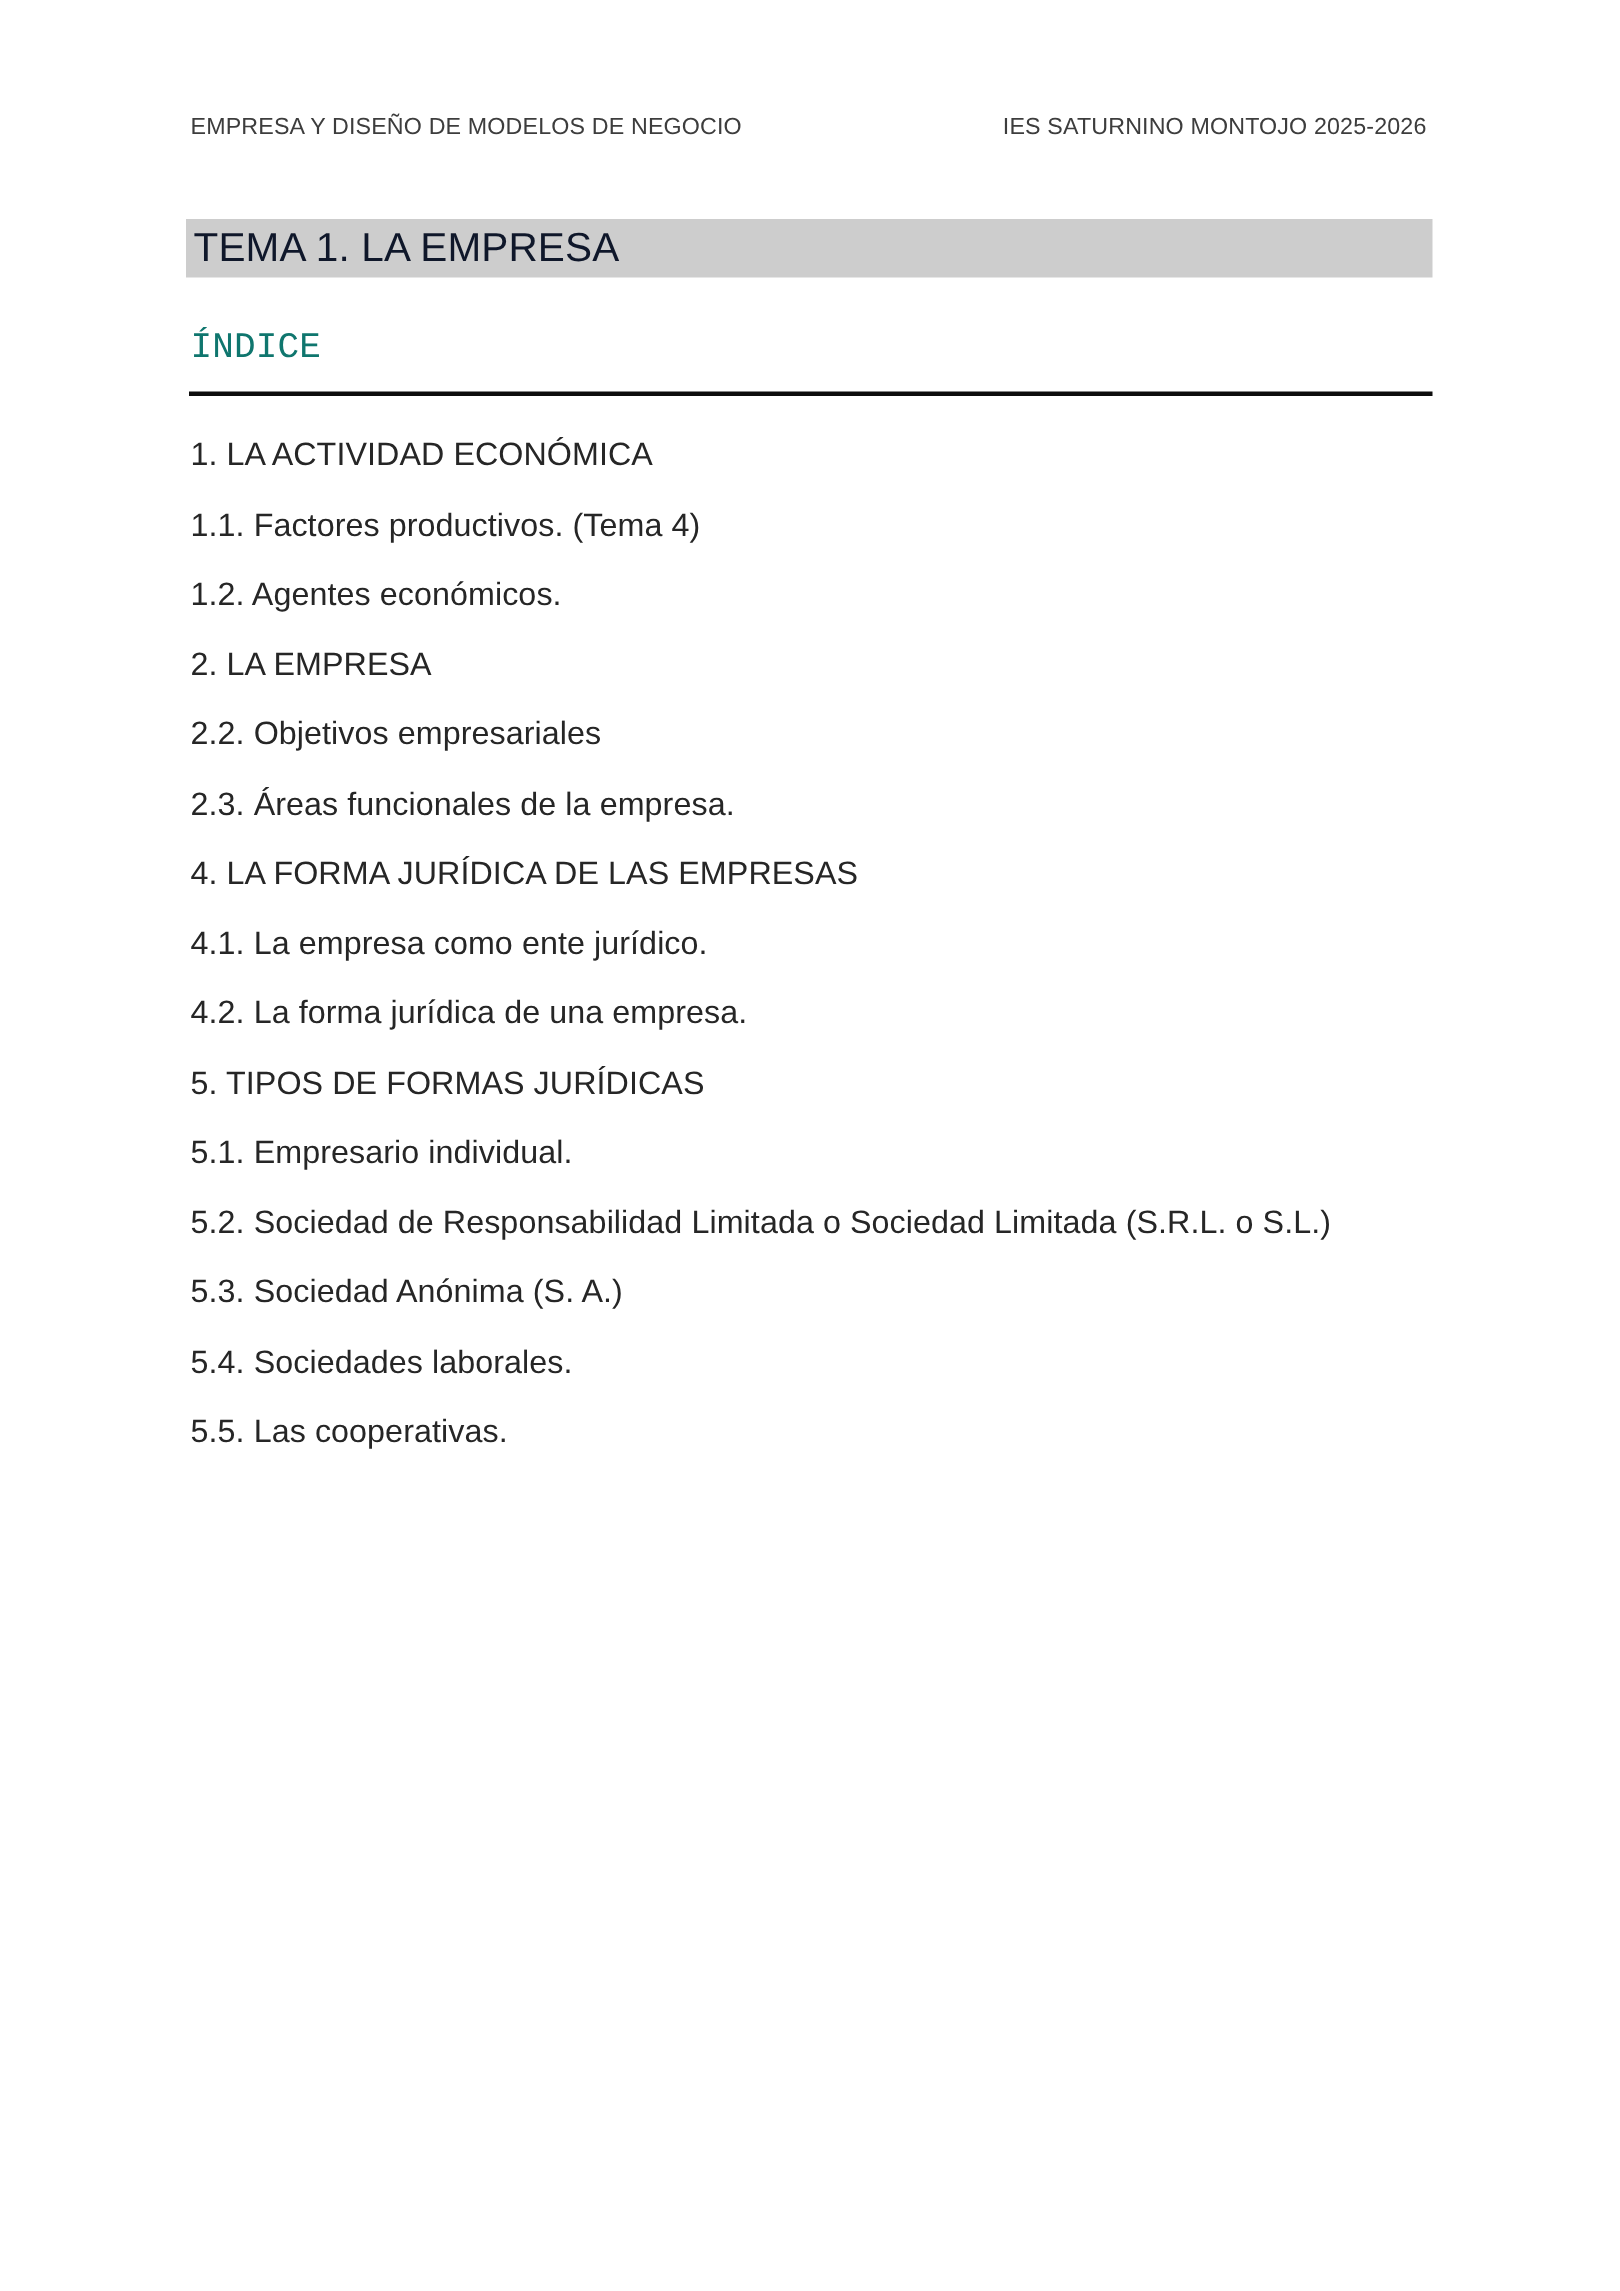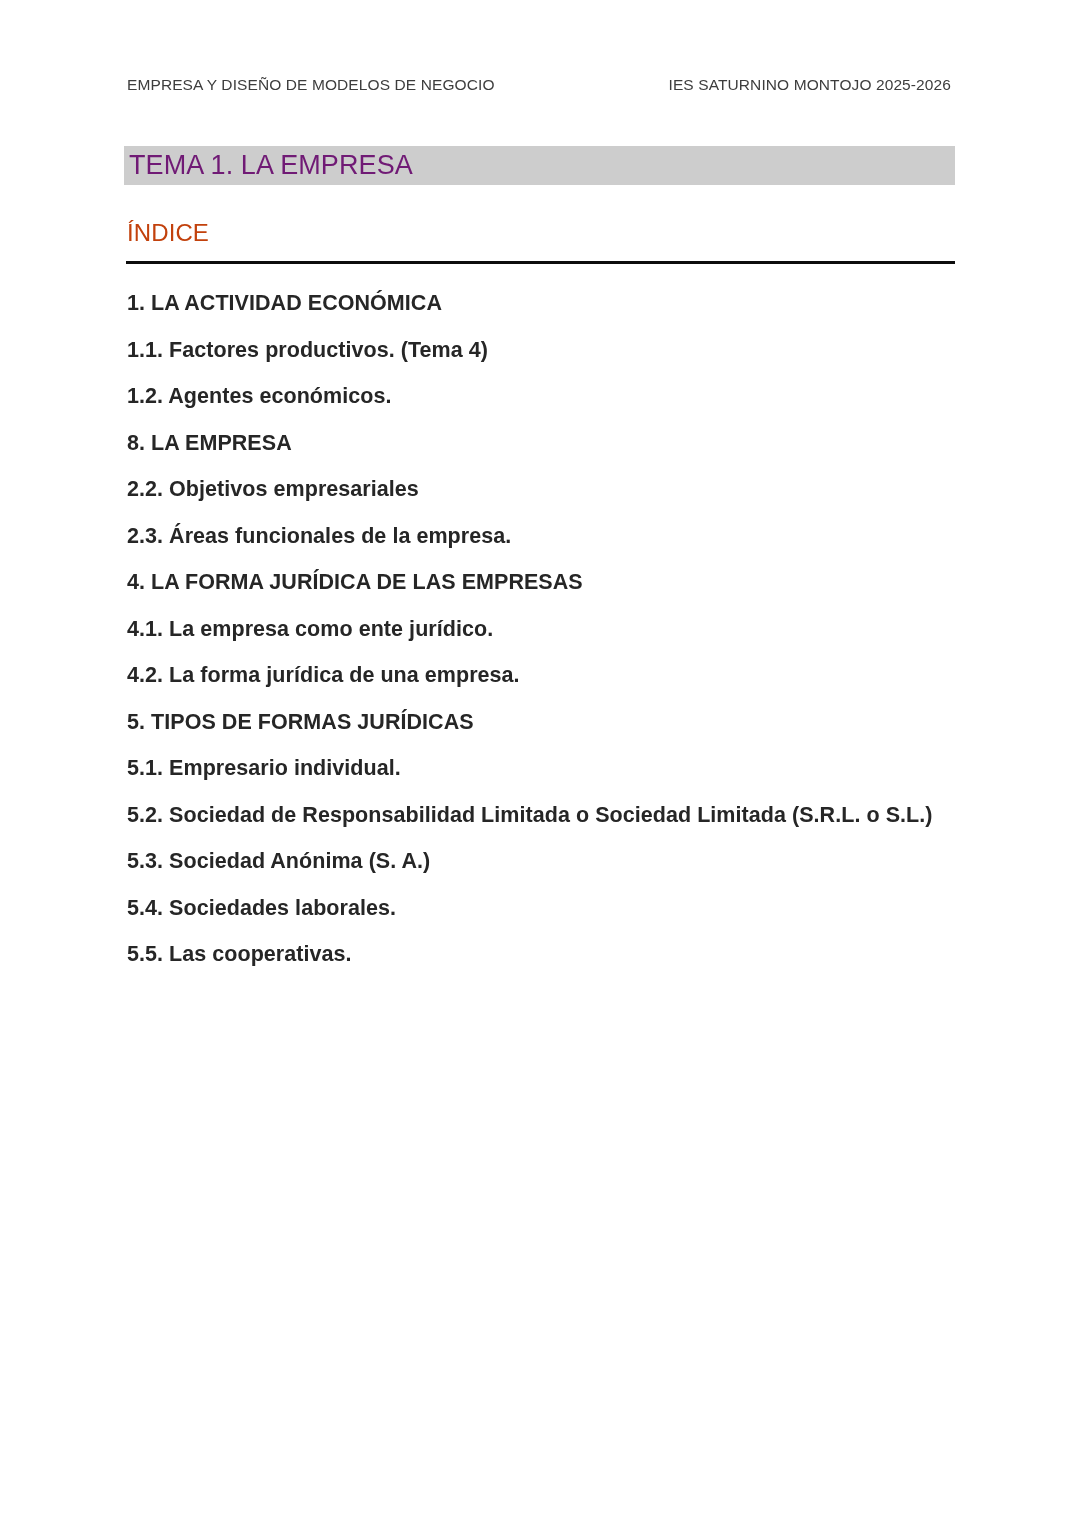--- a/index.html
+++ b/index.html
@@ -55,35 +55,36 @@
     background: #cdcdcd;
     display: flex;
     align-items: center;
     box-sizing: border-box;
     padding-left: 5px;
   }
 
   .title-banner .banner-text {
     font-size: 27px;
     line-height: 1;
-    color: #701a75;
+    color: #0f172a;
     letter-spacing: 0.1px;
     white-space: nowrap;
   }
 
   
   .index-heading {
     position: absolute;
     top: 203px;
     left: 127px;
     font-size: 24px;
     line-height: 1.15;
-    color: #c2410c;
+    color: #0f766e;
     letter-spacing: 0.1px;
     white-space: nowrap;
+    font-family: Liberation Mono, monospace;
   }
 
   .index-rule {
     position: absolute;
     top: 245px;
     left: 126px;
     width: 829px;
     height: 0;
     border-top: 3px solid #0d0d0d;
   }
@@ -98,21 +99,20 @@
     padding: 0;
     list-style: none;
   }
 
   .index-list li {
     font-size: 21.5px;
     line-height: 46.5px;
     color: #262626;
     letter-spacing: 0.05px;
     white-space: nowrap;
-    font-weight: bold;
   }
 </style>
 </head>
 <body>
 
 <div class="page">
 
   <div class="doc-header">
     <span class="header-left">EMPRESA Y DISEÑO DE MODELOS DE NEGOCIO</span>
     <span class="header-right">IES SATURNINO MONTOJO 2025-2026</span>
@@ -123,21 +123,21 @@
   </div>
 
   <div class="index-heading">ÍNDICE</div>
 
   <div class="index-rule"></div>
 
   <ul class="index-list">
     <li>1. LA ACTIVIDAD ECONÓMICA</li>
     <li>1.1. Factores productivos. (Tema 4)</li>
     <li>1.2. Agentes económicos.</li>
-    <li>8. LA EMPRESA</li>
+    <li>2. LA EMPRESA</li>
     <li>2.2. Objetivos empresariales</li>
     <li>2.3. Áreas funcionales de la empresa.</li>
     <li>4. LA FORMA JURÍDICA DE LAS EMPRESAS</li>
     <li>4.1. La empresa como ente jurídico.</li>
     <li>4.2. La forma jurídica de una empresa.</li>
     <li>5. TIPOS DE FORMAS JURÍDICAS</li>
     <li>5.1. Empresario individual.</li>
     <li>5.2. Sociedad de Responsabilidad Limitada o Sociedad Limitada (S.R.L. o S.L.)</li>
     <li>5.3. Sociedad Anónima (S. A.)</li>
     <li>5.4. Sociedades laborales.</li>

